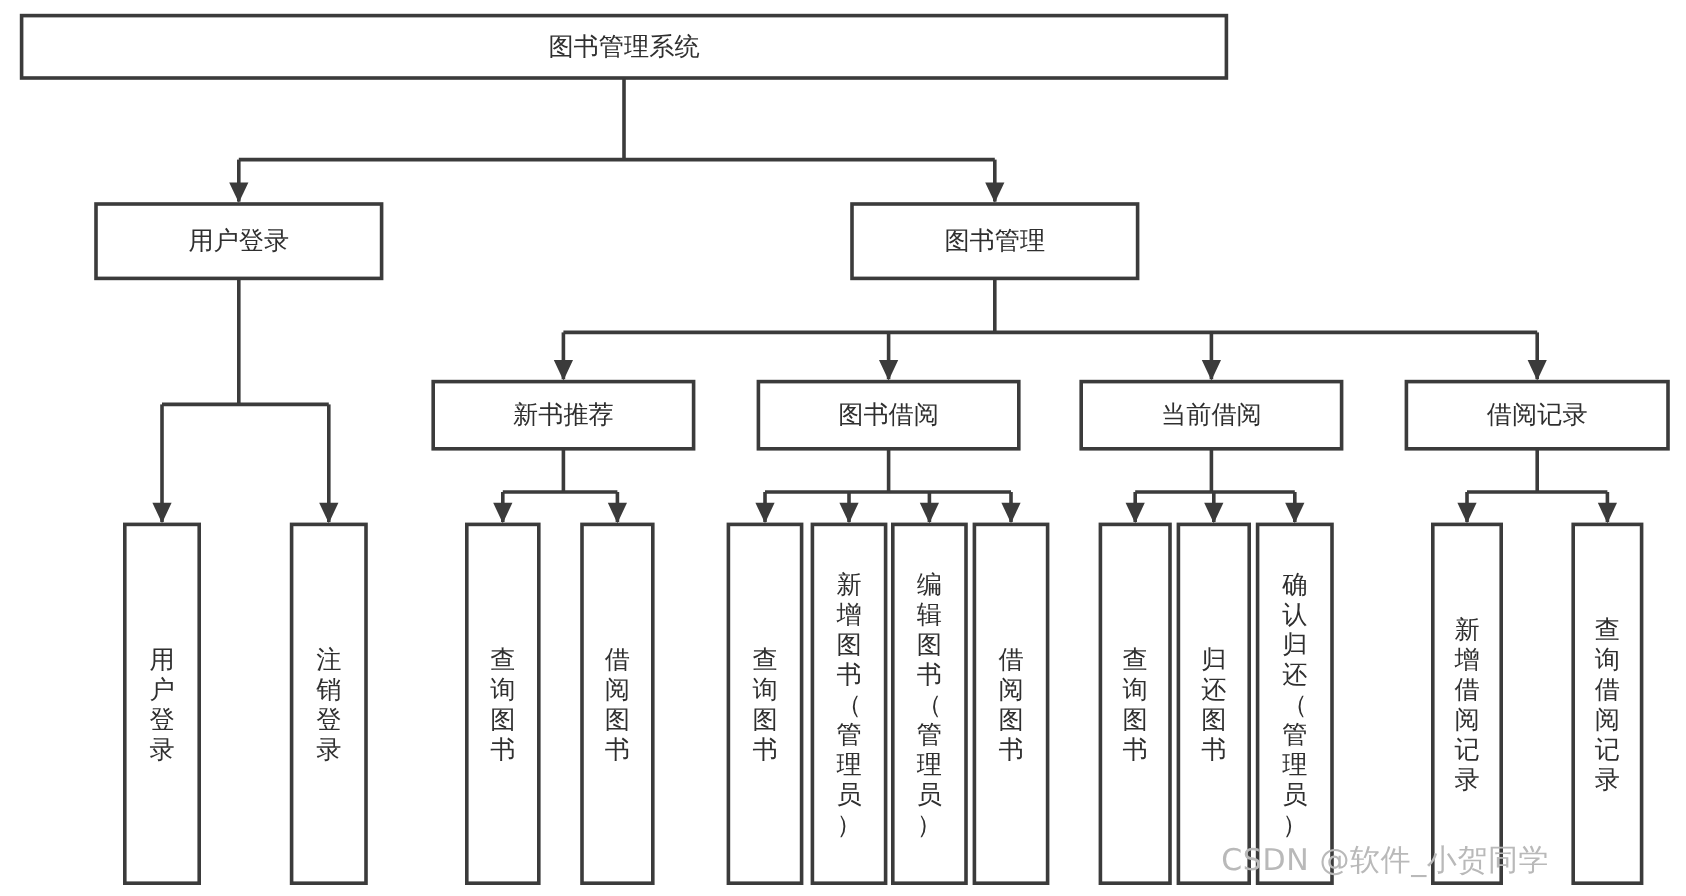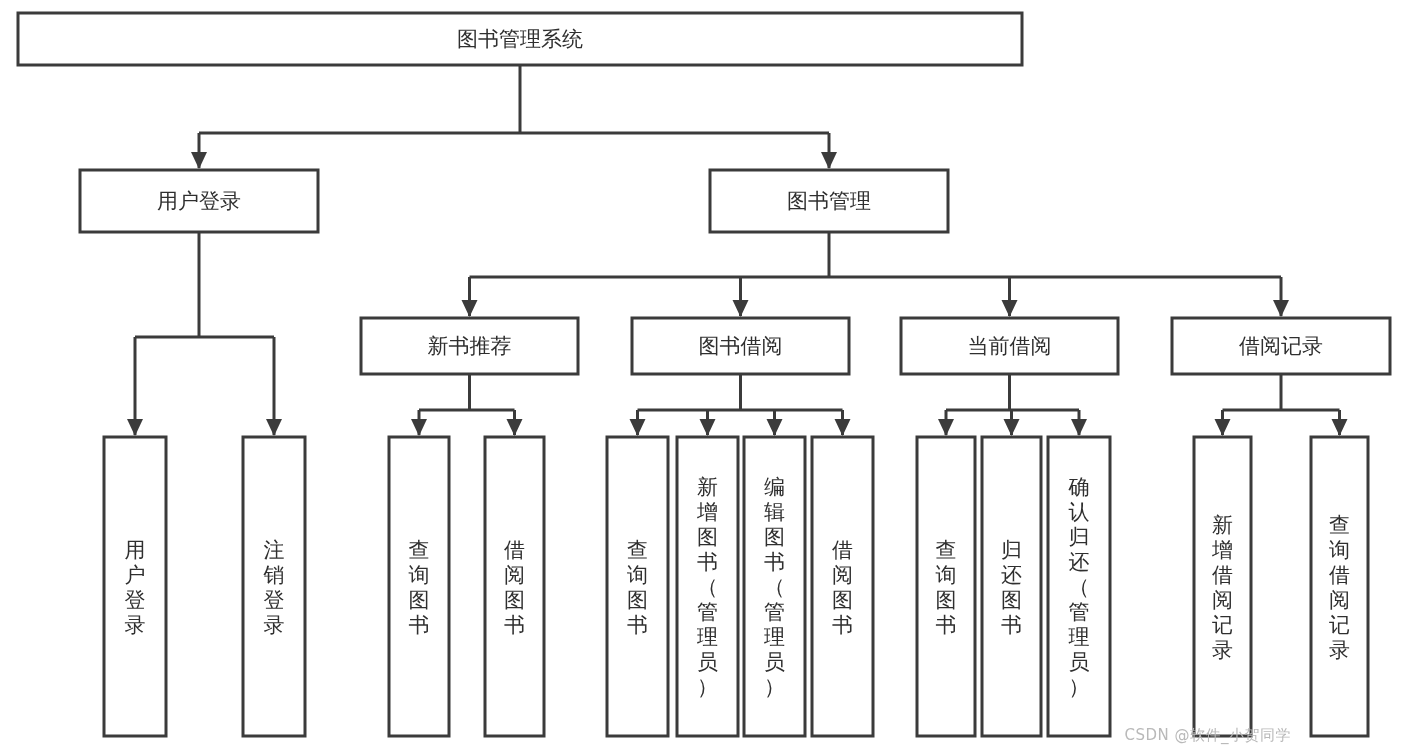--- a/index.html
+++ b/index.html
@@ -50,23 +50,23 @@
   }
   .node-label-v {
     fill: #2f2f2f;
     font-family: "DejaVu Sans", "Liberation Sans", sans-serif;
     font-size: 21px;
     text-anchor: middle;
   }
   .watermark {
     position: absolute;
     right: 8px;
-    bottom: 2px;
-    font-family: "DejaVu Sans", "Liberation Sans", sans-serif;
-    font-size: 15px;
+    bottom: 14px;
+    font-family: "DejaVu Sans", "Liberation Sans", sans-serif;
+    font-size: 25px;
     color: #b9b9b9;
     white-space: nowrap;
     letter-spacing: 0.5px;
   }
 </style>
 </head>
 <body>
 
 <div id="diagram-root">
   <svg class="flow" viewBox="0 0 1405 747" xmlns="http://www.w3.org/2000/svg">

